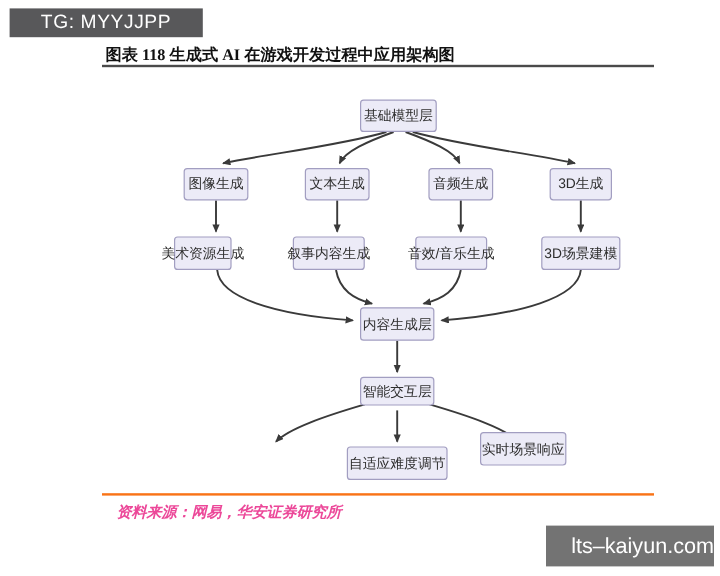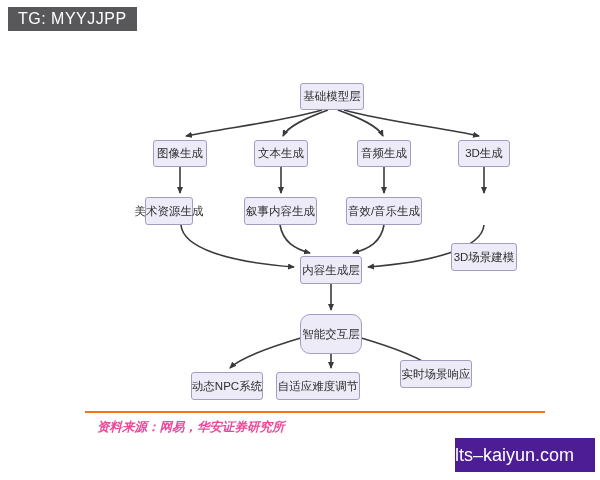--- a/index.html
+++ b/index.html
@@ -6,21 +6,21 @@
   body{
     width:600px;height:480px;background:#ffffff;position:relative;overflow:hidden;
     font-family:"Liberation Sans","DejaVu Sans",sans-serif;
   }
   .page{position:absolute;inset:0;background:#fff;}
 
   
   .tg-banner{
     position:absolute;left:8px;top:7px;height:24px;min-width:127px;
     background:#58585A;color:#fff;font-size:16px;letter-spacing:.5px;
-    display:flex;align-items:center;justify-content:center;padding:0 10px;box-sizing:border-box;
+    display:flex;align-items:center;justify-content:center;padding:0 26px;box-sizing:border-box;
   }
 
   
   .fig-title{
     position:absolute;left:85px;top:37px;width:460px;height:19px;
     border-bottom:2px solid #4a4a4a;
     font-family:"Liberation Serif","DejaVu Serif",serif;
     font-weight:bold;font-size:13.5px;color:#111;
     padding-left:3px;box-sizing:border-box;white-space:nowrap;
   }
@@ -40,33 +40,36 @@
     position:absolute;left:85px;top:411px;width:460px;
     border-top:2px solid #f97316;
     font-family:"Liberation Serif","DejaVu Serif",serif;
     font-style:italic;font-weight:bold;font-size:12.5px;color:#ec4899;
     padding:6px 0 0 12px;box-sizing:border-box;white-space:nowrap;
   }
 
   
   .site-watermark{
     position:absolute;left:455px;top:438px;width:140px;height:34px;
-    background:#4c1d95;color:#fff;font-size:18px;
-    display:flex;align-items:center;justify-content:flex-start;
+    background:#737373;color:#fff;font-size:18px;
+    display:flex;align-items:center;justify-content:flex-end;
   }
 </style>
 </head>
 <body>
 
 <div class="page">
 
   <div class="tg-banner">
     <span>TG: MYYJJPP</span>
   </div>
 
+  <div class="fig-title">
+    <span>图表 118 生成式 AI 在游戏开发过程中应用架构图</span>
+  </div>
 
   <div class="diagram">
 
     <svg width="600" height="480" viewBox="0 0 600 480">
       <defs>
         <marker id="ah" markerWidth="8" markerHeight="7" refX="6" refY="3" orient="auto" markerUnits="userSpaceOnUse">
           <path d="M0,0 L7,3 L0,6 z" fill="#3A3A3A"></path>
         </marker>
       </defs>
       <g stroke="#3A3A3A" stroke-width="1.6" fill="none">
@@ -94,29 +97,28 @@
     </svg>
 
     <div class="node" style="left:300px;top:83px;width:64px;height:27px;">基础模型层</div>
 
     <div class="node" style="left:254px;top:140px;width:54px;height:27px;">文本生成</div>
     <div class="node" style="left:153px;top:140px;width:54px;height:27px;">图像生成</div>
     <div class="node" style="left:357px;top:140px;width:54px;height:27px;">音频生成</div>
     <div class="node" style="left:458px;top:140px;width:52px;height:27px;">3D生成</div>
 
     <div class="node" style="left:145px;top:197px;width:48px;height:28px;">美术资源生成</div>
-    <div class="node" style="left:244px;top:197px;width:73px;height:28px;">叙事内容生成</div>
-    <div class="node" style="left:346px;top:197px;width:76px;height:28px;">音效/音乐生成</div>
-    <div class="node" style="left:451px;top:197px;width:66px;height:28px;margin-top:46px;">3D场景建模</div>
+    <div class="node" style="left:244px;top:197px;width:60px;height:28px;">叙事内容生成</div>
+    <div class="node" style="left:346px;top:197px;width:60px;height:28px;">音效/音乐生成</div>
+    <div class="node" style="left:451px;top:197px;width:66px;height:28px;">3D场景建模</div>
 
     <div class="node" style="left:300px;top:256px;width:62px;height:28px;">内容生成层</div>
-    <div class="node" style="left:300px;top:314px;width:62px;height:40px;border-radius:10px;">智能交互层</div>
+    <div class="node" style="left:300px;top:314px;width:62px;height:24px;">智能交互层</div>
 
-    <div class="node" style="left:191px;top:372px;width:72px;height:28px;">动态NPC系统</div>
-    <div class="node" style="left:276px;top:372px;width:84px;height:28px;">自适应难度调节</div>
+    <div class="node" style="left:289px;top:372px;width:84px;height:28px;">自适应难度调节</div>
     <div class="node" style="left:400px;top:360px;width:72px;height:28px;">实时场景响应</div>
 
   </div>
 
   <div class="source-row">
     <span>资料来源：网易，华安证券研究所</span>
   </div>
 
   <div class="site-watermark">
     <span>lts–kaiyun.com</span>

